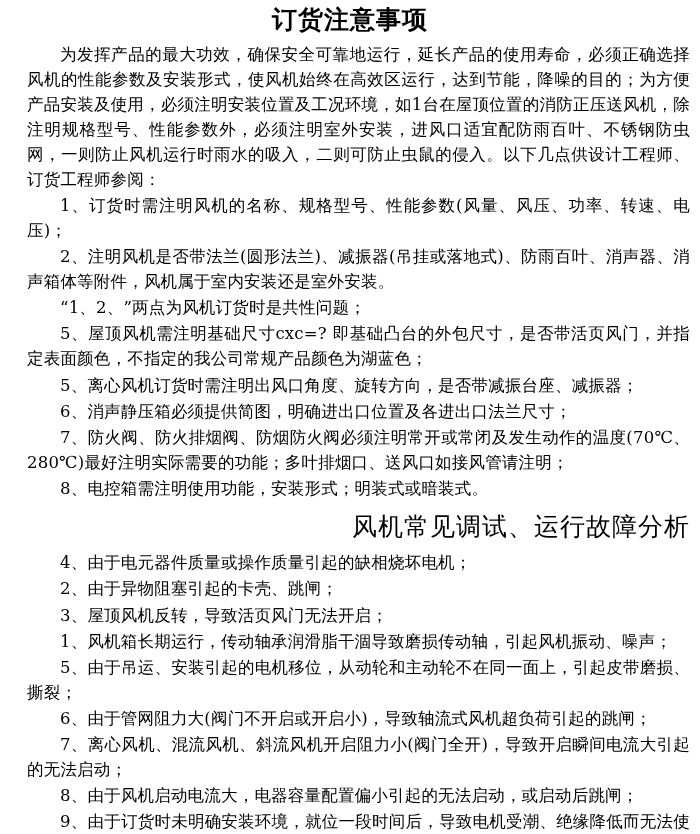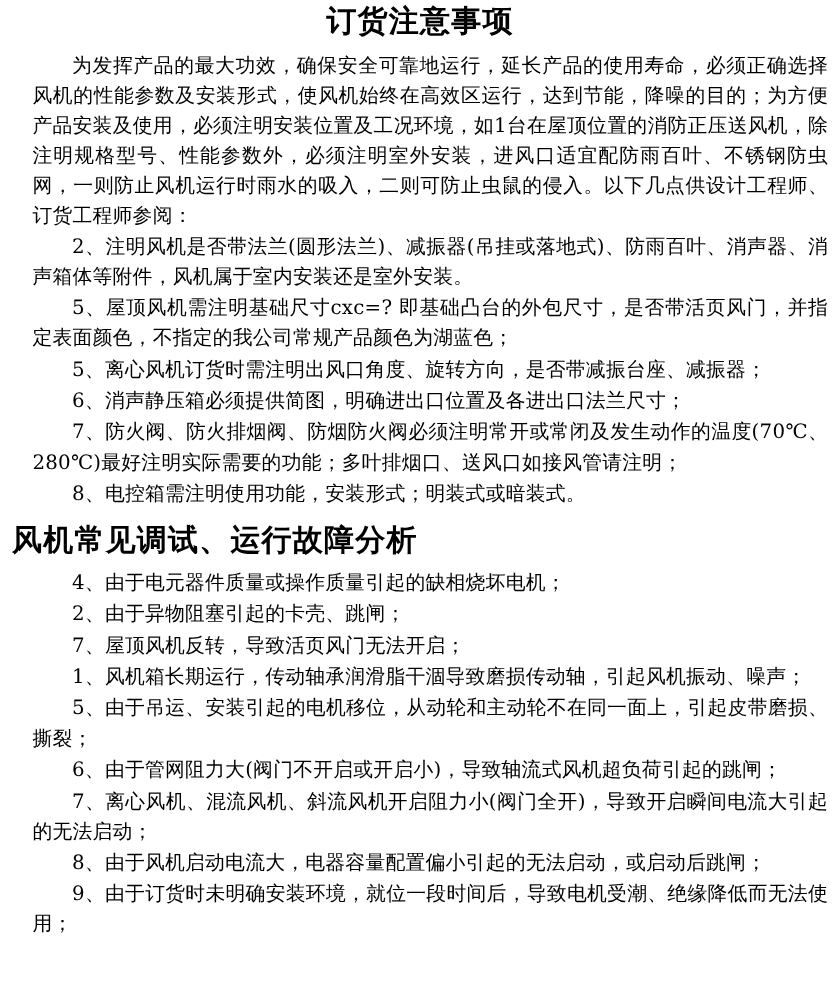--- a/index.html
+++ b/index.html
@@ -15,34 +15,34 @@
     overflow: hidden;
   }
   .page {
     width: 700px;
     height: 834px;
     box-sizing: border-box;
     padding: 4px 10px 0 10px;
     position: relative;
   }
   h1.doc-title {
-    font-family: Liberation Mono, monospace;
+    font-family: Liberation Sans, sans-serif;
     font-weight: bold;
     font-size: 25px;
     letter-spacing: 1px;
     text-align: center;
     margin: 2px 0 8px 0;
     line-height: 1.1;
   }
   h2.section-title {
     font-family: "DejaVu Sans", "Liberation Sans", sans-serif;
-    font-weight: bold;
+    font-weight: normal;
     font-size: 25px;
     letter-spacing: 1px;
-    text-align: left;
+    text-align: right;
     margin: 12px 0 10px 0;
     line-height: 1.1;
   }
   p.para {
     font-size: 16.5px;
     line-height: 1.52;
     margin: 0 0 1px 17px;
     text-align: justify;
     text-justify: inter-ideograph;
     text-indent: 2em;
@@ -54,34 +54,36 @@
 </style>
 </head>
 <body>
 
 <div class="page">
 
   <h1 class="doc-title">订货注意事项</h1>
 
   <div class="intro-block">
     <p class="para">为发挥产品的最大功效，确保安全可靠地运行，延长产品的使用寿命，必须正确选择风机的性能参数及安装形式，使风机始终在高效区运行，达到节能，降噪的目的；为方便产品安装及使用，必须注明安装位置及工况环境，如1台在屋顶位置的消防正压送风机，除注明规格型号、性能参数外，必须注明室外安装，进风口适宜配防雨百叶、不锈钢防虫网，一则防止风机运行时雨水的吸入，二则可防止虫鼠的侵入。以下几点供设计工程师、订货工程师参阅：</p>
+    <p class="para">1、订货时需注明风机的名称、规格型号、性能参数(风量、风压、功率、转速、电压)；</p>
     <p class="para">2、注明风机是否带法兰(圆形法兰)、减振器(吊挂或落地式)、防雨百叶、消声器、消声箱体等附件，风机属于室内安装还是室外安装。</p>
+    <p class="para">“1、2、”两点为风机订货时是共性问题；</p>
     <p class="para">5、屋顶风机需注明基础尺寸cxc=? 即基础凸台的外包尺寸，是否带活页风门，并指定表面颜色，不指定的我公司常规产品颜色为湖蓝色；</p>
     <p class="para">5、离心风机订货时需注明出风口角度、旋转方向，是否带减振台座、减振器；</p>
     <p class="para">6、消声静压箱必须提供简图，明确进出口位置及各进出口法兰尺寸；</p>
     <p class="para">7、防火阀、防火排烟阀、防烟防火阀必须注明常开或常闭及发生动作的温度(70℃、280℃)最好注明实际需要的功能；多叶排烟口、送风口如接风管请注明；</p>
     <p class="para">8、电控箱需注明使用功能，安装形式；明装式或暗装式。</p>
   </div>
 
   <h2 class="section-title">风机常见调试、运行故障分析</h2>
 
   <div class="section-block">
     <p class="para">4、由于电元器件质量或操作质量引起的缺相烧坏电机；</p>
     <p class="para">2、由于异物阻塞引起的卡壳、跳闸；</p>
-    <p class="para">7、屋顶风机反转，导致活页风门无法开启；</p>
+    <p class="para">3、屋顶风机反转，导致活页风门无法开启；</p>
     <p class="para">1、风机箱长期运行，传动轴承润滑脂干涸导致磨损传动轴，引起风机振动、噪声；</p>
     <p class="para">5、由于吊运、安装引起的电机移位，从动轮和主动轮不在同一面上，引起皮带磨损、撕裂；</p>
     <p class="para">6、由于管网阻力大(阀门不开启或开启小)，导致轴流式风机超负荷引起的跳闸；</p>
     <p class="para">7、离心风机、混流风机、斜流风机开启阻力小(阀门全开)，导致开启瞬间电流大引起的无法启动；</p>
     <p class="para">8、由于风机启动电流大，电器容量配置偏小引起的无法启动，或启动后跳闸；</p>
     <p class="para">9、由于订货时未明确安装环境，就位一段时间后，导致电机受潮、绝缘降低而无法使用；</p>
 
   </div>
 
 </div>

